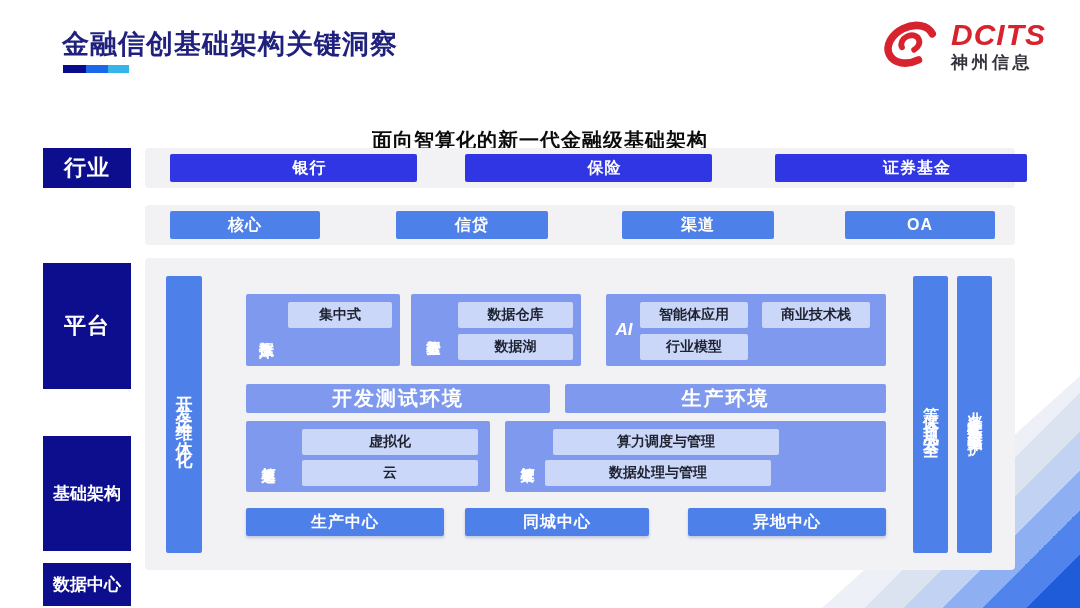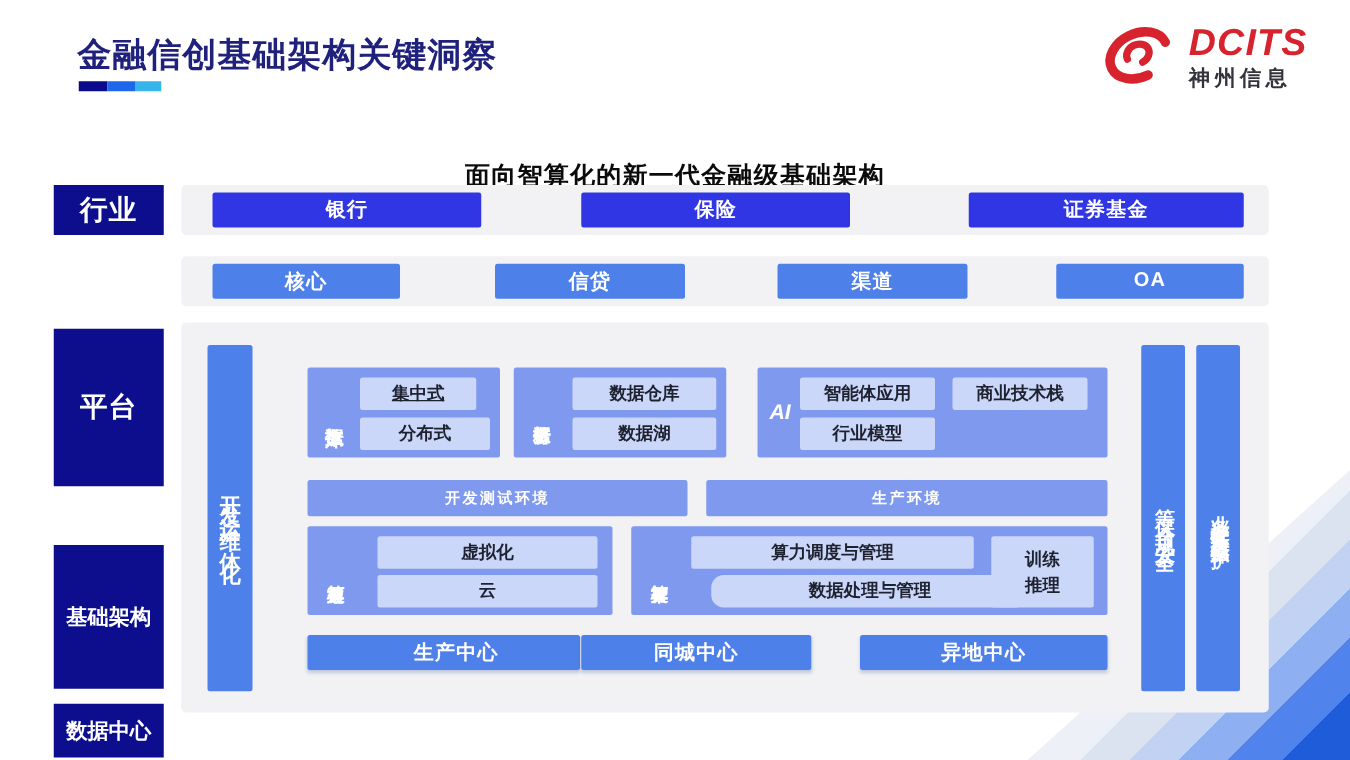--- a/index.html
+++ b/index.html
@@ -37,21 +37,21 @@
     display:flex;align-items:center;justify-content:center;text-align:center;
   }
   .side-label.small{font-size:17px;letter-spacing:0;margin-top:36px;}
 
   
   .strip{position:absolute;left:145px;width:870px;background:#F2F2F4;border-radius:4px;z-index:1;}
 
   
   .btn{display:flex;align-items:center;justify-content:center;color:#fff;font-weight:bold;
        font-size:16px;border-radius:2px;letter-spacing:1px;}
-  .btn-vivid{background:#3136E4;}
+  .btn-vivid{background:#3136E4;padding-left:32px;}
   .btn-bright{background:#4E80EA;}
   .btn-center{box-shadow:0 2px 3px rgba(40,70,160,0.25);}
 
   
   .vbar{
     background:#4E80EA;color:#fff;font-weight:bold;border-radius:2px;
     display:flex;align-items:center;justify-content:center;
     writing-mode:vertical-rl;text-orientation:upright;
   }
   .vbar.devops{font-size:17px;letter-spacing:9px;}
@@ -68,21 +68,21 @@
   .group-hlabel{
     position:absolute;top:0;bottom:0;display:flex;align-items:center;justify-content:center;
     color:#fff;font-weight:bold;font-size:17px;font-style:italic;
   }
   .chip{
     position:absolute;background:#CBD7F8;border-radius:2px;color:#1E2230;
     font-size:14px;font-weight:bold;display:flex;align-items:center;justify-content:center;
   }
   .chip.tall span{width:34px;word-break:break-all;text-align:center;line-height:1.5;}
 
-  .env{background:#7E99EE;color:#fff;font-weight:bold;font-size:12px;letter-spacing:2px;
+  .env{background:#7E99EE;color:#fff;font-weight:bold;font-size:20px;letter-spacing:2px;
        display:flex;align-items:center;justify-content:center;border-radius:2px;}
 
   
   .corner-decoration{
     position:absolute;right:0;bottom:0;width:258px;height:232px;z-index:0;
     clip-path:polygon(100% 0,100% 100%,0 100%);
     background:linear-gradient(135deg,
       #EDF0F6 0 56%, #DBE3F1 56% 64%, #C2D2F3 64% 72%,
       #8FAFF3 72% 80%, #5083EC 80% 89%, #1F5CD9 89% 100%);
   }
@@ -135,22 +135,21 @@
   <div class="abs btn btn-bright" style="left:845px;top:211px;width:150px;height:28px;">OA</div>
 
   <div class="strip" style="top:258px;height:312px;"></div>
 
   <div class="abs vbar devops" style="left:166px;top:276px;width:36px;height:277px;">开发运维一体化</div>
   <div class="abs vbar sec" style="left:913px;top:276px;width:35px;height:277px;">等保合规安全</div>
   <div class="abs vbar cont" style="left:957px;top:276px;width:35px;height:277px;">业务连续性及数据保护</div>
 
   <div class="abs group" style="left:246px;top:294px;width:154px;height:72px;">
     <span class="group-vlabel" style="left:4px;width:34px;">数据库</span>
-    <div class="chip" style="left:42px;top:8px;width:93px;height:26px;text-decoration:underline;">集中式</div>
-    <div class="chip" style="left:42px;top:40px;width:104px;height:26px;">分布式</div>
+    <div class="chip" style="left:42px;top:8px;width:104px;height:26px;">集中式</div>
   </div>
 
   <div class="abs group" style="left:411px;top:294px;width:170px;height:72px;">
     <span class="group-vlabel" style="left:6px;width:34px;font-size:14px;">数据分析</span>
     <div class="chip" style="left:47px;top:8px;width:115px;height:26px;">数据仓库</div>
     <div class="chip" style="left:47px;top:40px;width:115px;height:26px;">数据湖</div>
   </div>
 
   <div class="abs group" style="left:606px;top:294px;width:280px;height:72px;">
     <span class="group-hlabel" style="left:0;width:36px;">AI</span>
@@ -164,23 +163,20 @@
 
   <div class="abs group" style="left:246px;top:421px;width:244px;height:71px;">
     <span class="group-vlabel" style="left:6px;width:34px;font-size:14px;">通算框架</span>
     <div class="chip" style="left:56px;top:8px;width:176px;height:26px;">虚拟化</div>
     <div class="chip" style="left:56px;top:39px;width:176px;height:26px;">云</div>
   </div>
 
   <div class="abs group" style="left:505px;top:421px;width:381px;height:71px;">
     <span class="group-vlabel" style="left:6px;width:34px;font-size:14px;">智算框架</span>
     <div class="chip" style="left:48px;top:8px;width:226px;height:26px;">算力调度与管理</div>
-    <div class="chip" style="left:64px;top:39px;width:254px;height:26px;border-radius:10px;">数据处理与管理</div>
-    <div class="chip tall" style="left:288px;top:8px;width:82px;height:57px;">
-      <span>训练推理</span>
-    </div>
+    <div class="chip" style="left:40px;top:39px;width:226px;height:26px;">数据处理与管理</div>
   </div>
 
-  <div class="abs btn btn-bright btn-center" style="left:246px;top:508px;width:198px;height:28px;padding-left:20px;">生产中心</div>
+  <div class="abs btn btn-bright btn-center" style="left:246px;top:508px;width:198px;height:28px;">生产中心</div>
   <div class="abs btn btn-bright btn-center" style="left:465px;top:508px;width:184px;height:28px;">同城中心</div>
   <div class="abs btn btn-bright btn-center" style="left:688px;top:508px;width:198px;height:28px;">异地中心</div>
 
 </div>
 
 </body></html>

